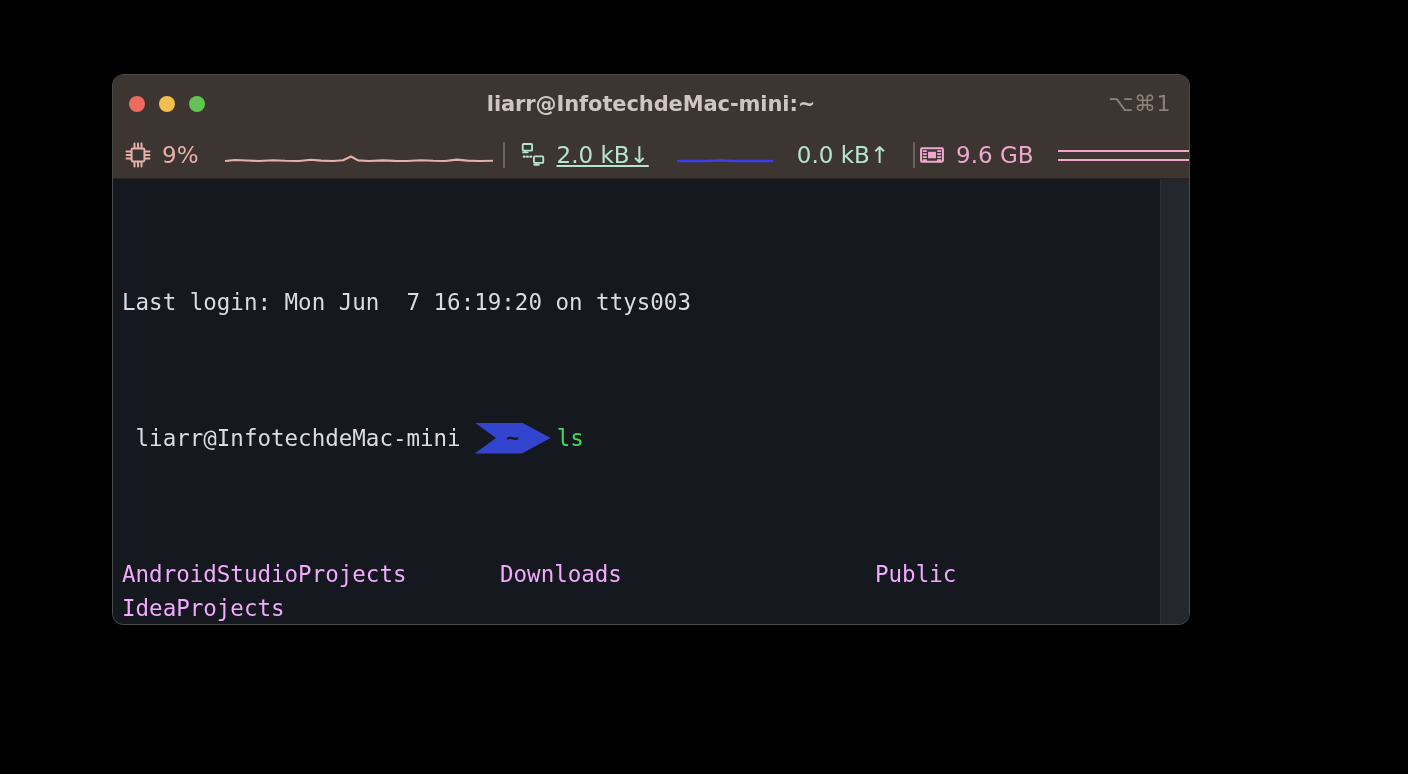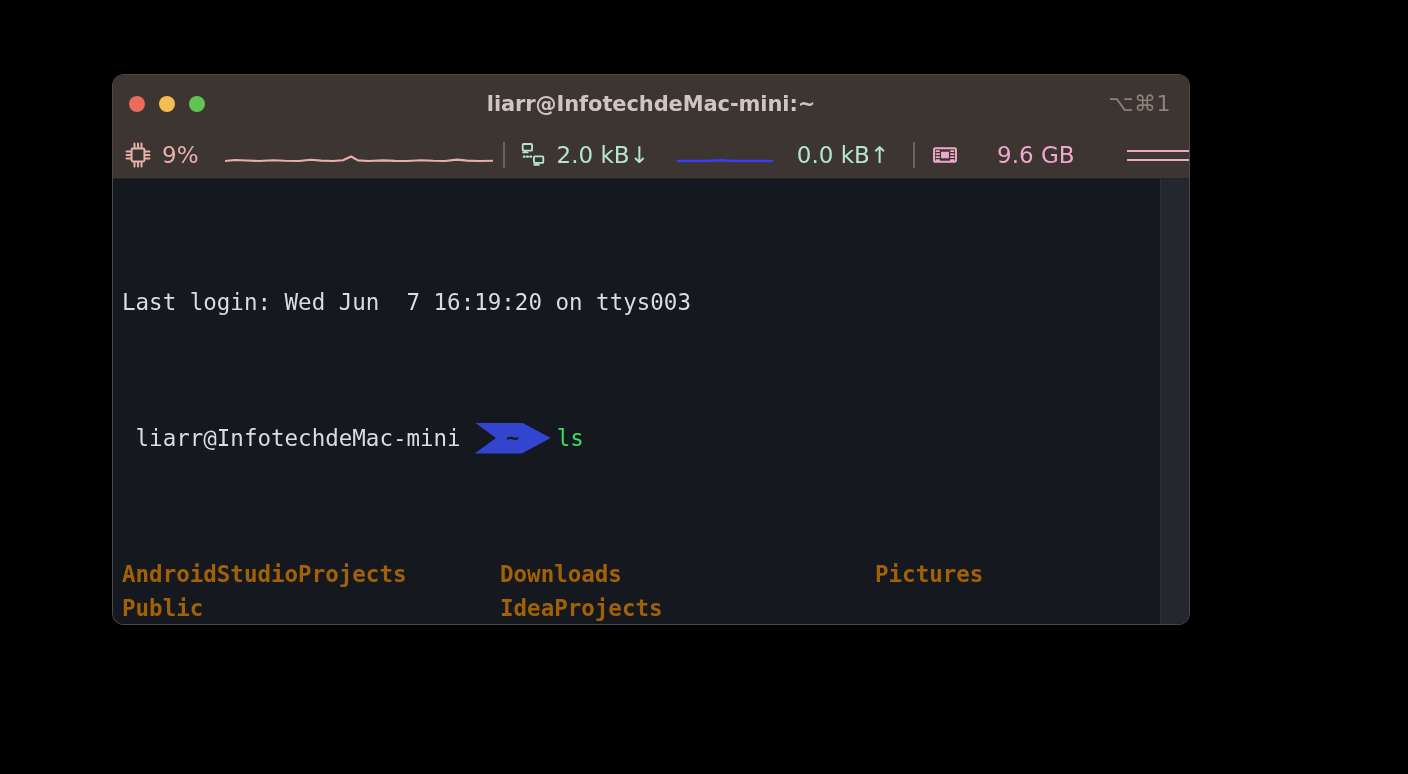--- a/index.html
+++ b/index.html
@@ -130,21 +130,21 @@
     bottom: 0;
     font-family: "DejaVu Sans Mono", monospace;
     font-size: 22.5px;
     line-height: 34px;
     color: #d8dde3;
     white-space: pre;
   }
   .line { height: 34px; display: flex; align-items: center; }
 
   .txt-default { color: #d8dde3; }
-  .txt-dir { color: #a16207; font-weight: bold; }
+  .txt-dir { color: #f0abfc; font-weight: normal; }
   .txt-cmd { color: #3ddc5c; }
 
   
   .prompt-user { color: #d8dde3; }
   .pl-seg {
     position: relative;
     display: inline-flex;
     align-items: center;
     justify-content: center;
     height: 31px;
@@ -203,32 +203,32 @@
     <div class="stat-group" style="padding-left:14px;">
       <span style="display:flex;align-items:center;">
         <svg width="28" height="28" viewBox="0 0 24 24" fill="none" stroke="#b6e5cd" stroke-width="1.6">
           <rect x="3.2" y="2.6" width="8" height="5.6" rx="0.8"></rect>
           <path d="M5.4 8.2v1.6M3.6 9.8h3.8" stroke-linecap="round"></path>
           <rect x="12.8" y="13.2" width="8" height="5.6" rx="0.8"></rect>
           <path d="M15 18.8v1.6M13.2 20.4H17" stroke-linecap="round"></path>
           <path d="M4.2 13.4h0.6M7 13.4h0.6M9.8 13.4h0.6" stroke-linecap="round" stroke-width="2"></path>
         </svg>
       </span>
-      <span class="stat-label" style="color:#b6e5cd;margin-left:10px;">2.0 kB↓</span>
+      <span class="stat-label" style="color:#b6e5cd;margin-left:10px;text-decoration:underline;">2.0 kB↓</span>
       <span style="margin-left:28px;display:flex;align-items:center;">
         <svg class="spark" width="96" height="22" viewBox="0 0 96 22" preserveAspectRatio="none">
           <polyline points="0,17 16,17 30,17 44,16.2 56,17 70,17 84,17 96,17" fill="none" stroke="#3a3ef0" stroke-width="2.4" stroke-linejoin="round"></polyline>
         </svg>
       </span>
       <span class="stat-label" style="color:#b6e5cd;margin-left:24px;">0.0 kB↑</span>
     </div>
 
     <div class="divider" style="margin-left:24px;"></div>
 
-    <div class="stat-group" style="padding-left:16px;gap:28px;">
+    <div class="stat-group" style="padding-left:3px;">
       <span style="display:flex;align-items:center;">
         <svg width="28" height="28" viewBox="0 0 24 24" fill="none" stroke="#efa8cd" stroke-width="1.7">
           <rect x="2.6" y="6.2" width="18.8" height="11.6" rx="1"></rect>
           <rect x="8.6" y="9.2" width="6.8" height="5.6" fill="#efa8cd" stroke="none"></rect>
           <path d="M4.6 8.6h2.4M4.6 11.2h2.4M4.6 13.8h2.4M4.6 16.4h2.4M17 8.6h2.4M17 11.2h2.4M17 13.8h2.4M17 16.4h2.4" stroke-linecap="round" stroke-width="1.5"></path>
         </svg>
       </span>
       <span class="stat-label" style="color:#efa8cd;margin-left:10px;">9.6 GB</span>
       <span style="margin-left:24px;display:flex;align-items:center;">
         <svg class="spark" width="248" height="24" viewBox="0 0 248 24" preserveAspectRatio="none">
@@ -239,28 +239,28 @@
       </span>
     </div>
   </div>
 
   <div id="terminal-body">
     <div id="scroll-gutter"></div>
 
     <div id="terminal-content">
 
       <div class="line">
-        <span class="txt-default">Last login: Wed Jun  7 16:19:20 on ttys003</span>
+        <span class="txt-default">Last login: Mon Jun  7 16:19:20 on ttys003</span>
       </div>
 
       <div class="line">
         <span class="prompt-user"> liarr@InfotechdeMac-mini</span>
         <span class="pl-seg">~</span>
         <span class="txt-cmd">ls</span>
       </div>
 
-      <div class="ls-grid"><span class="ls-cell txt-dir">AndroidStudioProjects</span><span class="ls-cell txt-dir">Downloads</span><span class="ls-cell txt-dir">Pictures</span><span class="ls-cell txt-dir">Public</span><span class="ls-cell txt-dir">IdeaProjects</span></div>
+      <div class="ls-grid"><span class="ls-cell txt-dir">AndroidStudioProjects</span><span class="ls-cell txt-dir">Downloads</span><span class="ls-cell txt-dir">Public</span><span class="ls-cell txt-dir">IdeaProjects</span></div>
 
       
 
     </div>
   </div>
 </div>
 
 </body></html>

